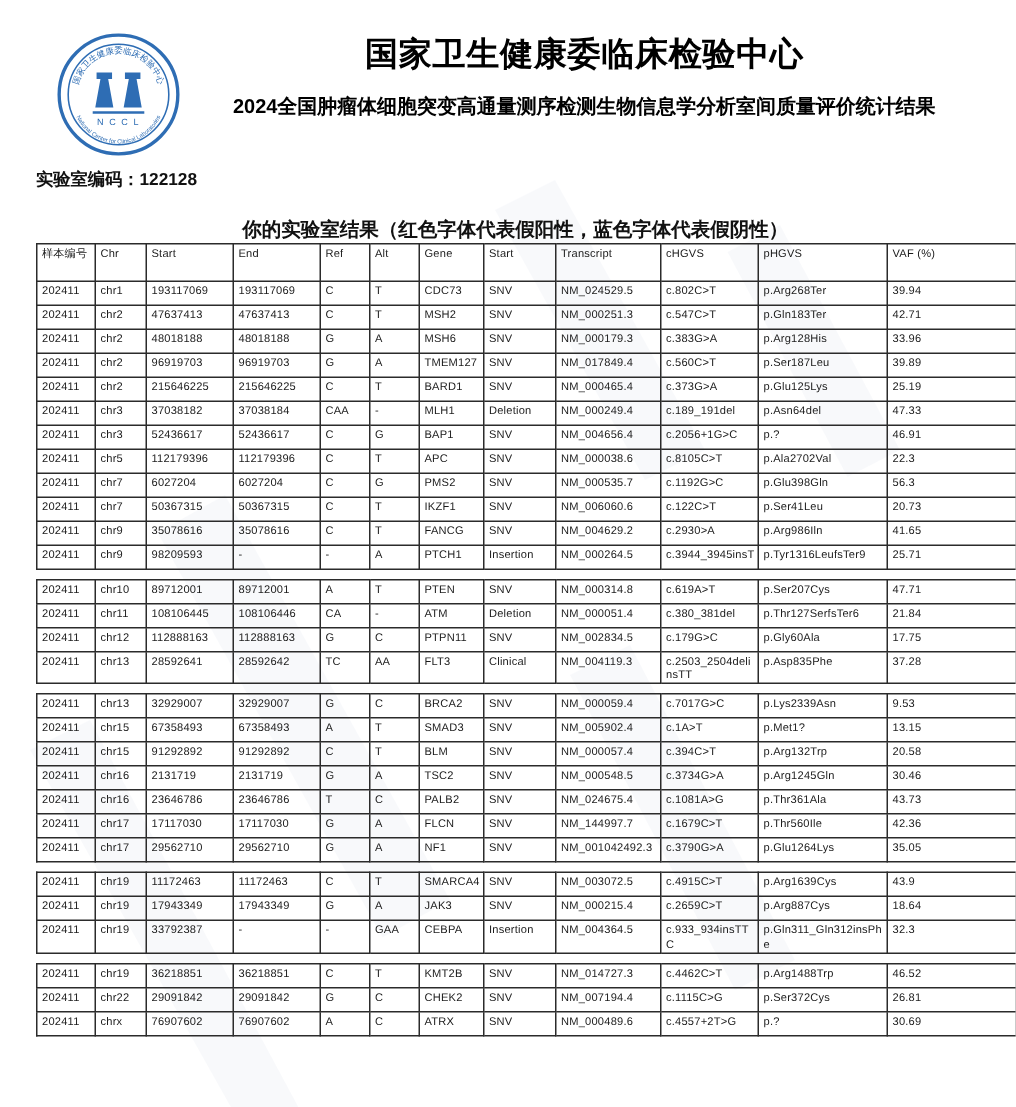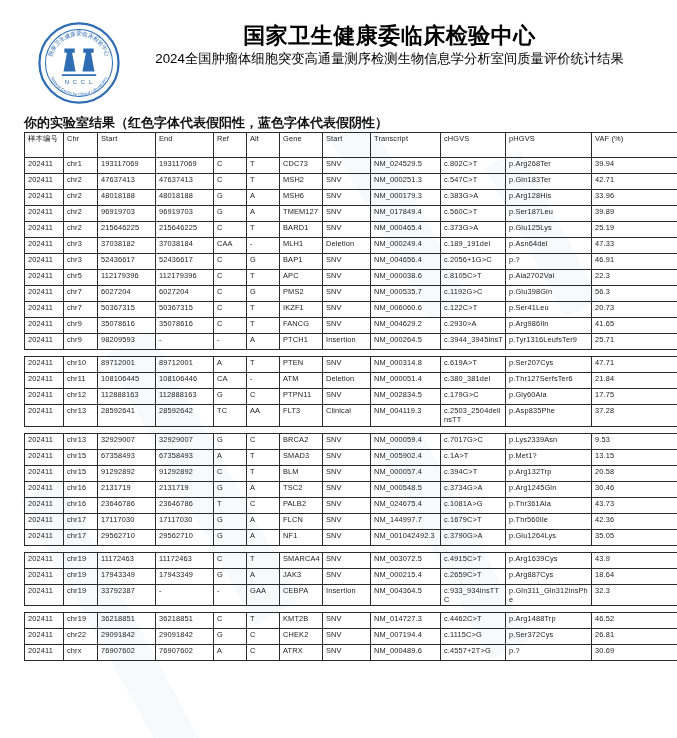--- a/index.html
+++ b/index.html
@@ -58,22 +58,23 @@
   .main-title {
     font-size: 22px;
     font-weight: bold;
     letter-spacing: .5px;
     line-height: 1.25;
     margin-top: 6px;
     color: #000;
   }
   .sub-title {
     font-size: 13.3px;
-    font-weight: normal;
+    font-weight: bold;
     line-height: 1.3;
+    margin-top: 12px;
     color: #000;
     white-space: nowrap;
   }
 
   
   .meta {
     position: relative;
     z-index: 2;
     margin-top: 22px;
     padding-left: 10px;
@@ -84,20 +85,21 @@
   .meta .row { margin-bottom: 10px; line-height: 1.2; }
 
   .section-note {
     position: relative;
     z-index: 2;
     margin-top: 16px;
     padding-left: 10px;
     font-size: 13px;
     font-weight: bold;
     color: #111;
+    text-align: center;
   }
   .table-label {
     position: relative;
     z-index: 2;
     margin-top: 13px;
     margin-bottom: 6px;
     padding-left: 10px;
     font-size: 10.5px;
     font-weight: bold;
     color: #111;
@@ -195,20 +197,21 @@
       </text>
     </svg>
 
     <div class="titles">
       <div class="main-title">国家卫生健康委临床检验中心</div>
       <div class="sub-title">2024全国肿瘤体细胞突变高通量测序检测生物信息学分析室间质量评价统计结果</div>
     </div>
   </div>
 
   <div class="meta">
+    <div class="row">实验室编码：122128</div>
   </div>
 
   <div class="section-note">你的实验室结果（红色字体代表假阳性，蓝色字体代表假阴性）</div>
 
 
   <div class="tbl-wrap">
     <table class="vtbl">
       <colgroup>
         <col class="c0">
           <col class="c1">

